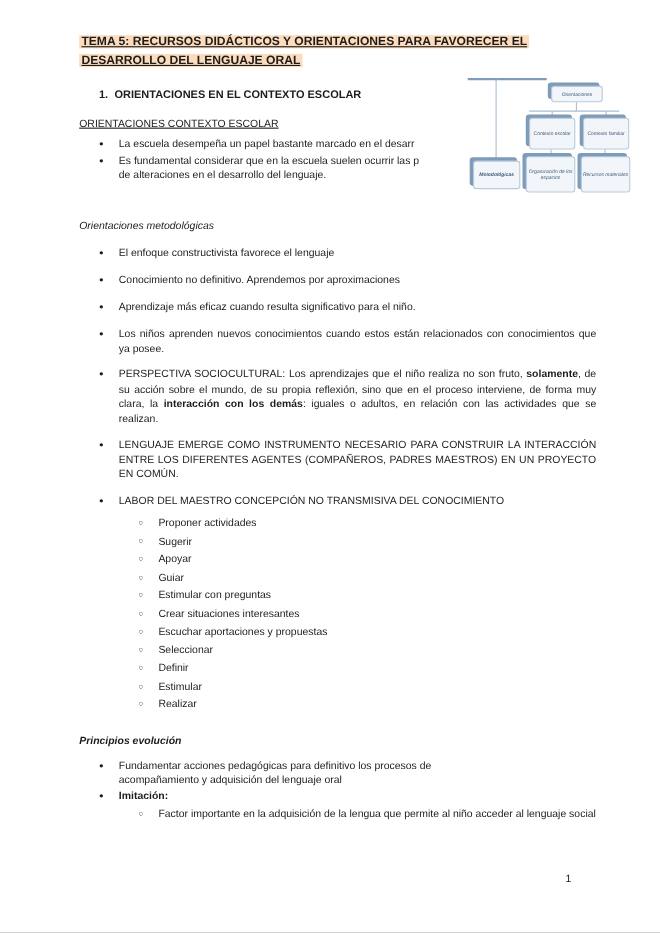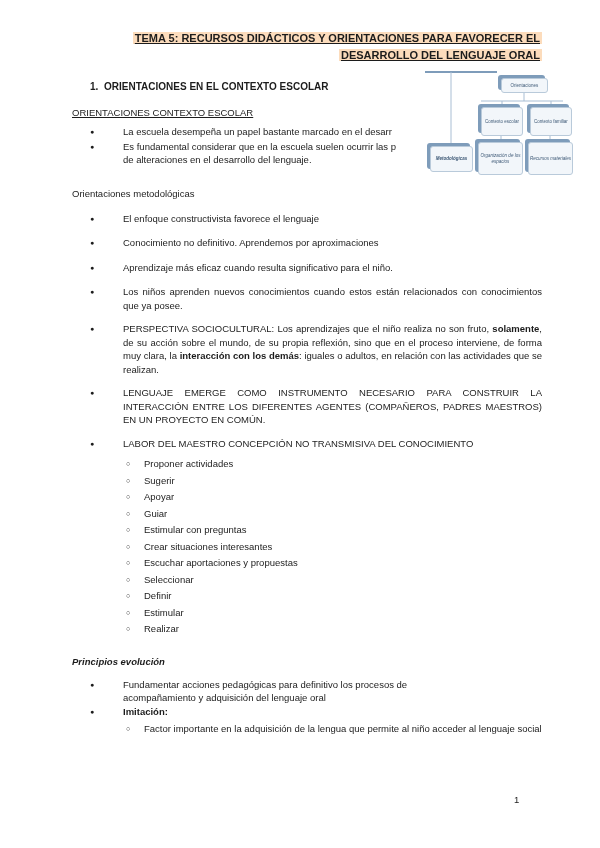--- a/index.html
+++ b/index.html
@@ -8,32 +8,32 @@
     width:600px;height:848px;
     background:#ffffff;
     font-family:"Liberation Sans", sans-serif;
     color:#1c1c1c;
     overflow:hidden;
     margin:0 auto;
   }
   .content{padding:30px 58px 0 72px;}
 
   
-  .title{ text-align:right; font-weight:bold; font-size:11px; line-height:17px; }
+  .title{ text-align:left; font-weight:bold; font-size:11px; line-height:17px; }
   .title .hl{ background:#fcdcbc; text-decoration:underline; padding:0 2px; }
 
   
   .h-num{ font-weight:bold; font-size:10px; margin:16px 0 0 18px; line-height:13px; display:flex; }
   .h-num .num{ width:14px; flex:none; }
   .h-underline{ font-size:9.5px; text-decoration:underline; margin:13px 0 6px 0; line-height:13px; }
-  .h-italic{ font-size:9.5px; margin:20px 0 12px 0; line-height:13px; }
+  .h-italic{ font-style:italic; font-size:9.5px; margin:32px 0 12px 0; line-height:13px; }
   .h-bold-italic{ font-style:italic; font-weight:bold; font-size:9.5px; margin:18px 0 10px 0; line-height:13px; }
 
   
-  .li{ display:flex; font-size:9.5px; line-height:13.5px; margin-left:18px;gap:15px; }
+  .li{ display:flex; font-size:9.5px; line-height:13.5px; margin-left:18px; }
   .li .mk{ width:18px; flex:none; }
   .li .mk::before{ content:"\25CF"; font-size:7px; position:relative; top:-1px; }
   .li .tx{ flex:1; }
   .li.just .tx{ text-align:justify; }
   .li.gap{ margin-bottom:10px; }
   .li2{ display:flex; font-size:9.5px; line-height:13.5px; margin-left:54px; margin-bottom:2px; }
   .li2 .mk{ width:18px; flex:none; }
   .li2 .mk::before{ content:"\25CB"; font-size:7px; position:relative; top:-1px; }
   .tight .li{ margin-bottom:0; }
   .nowrap{ white-space:nowrap; overflow:hidden; }

